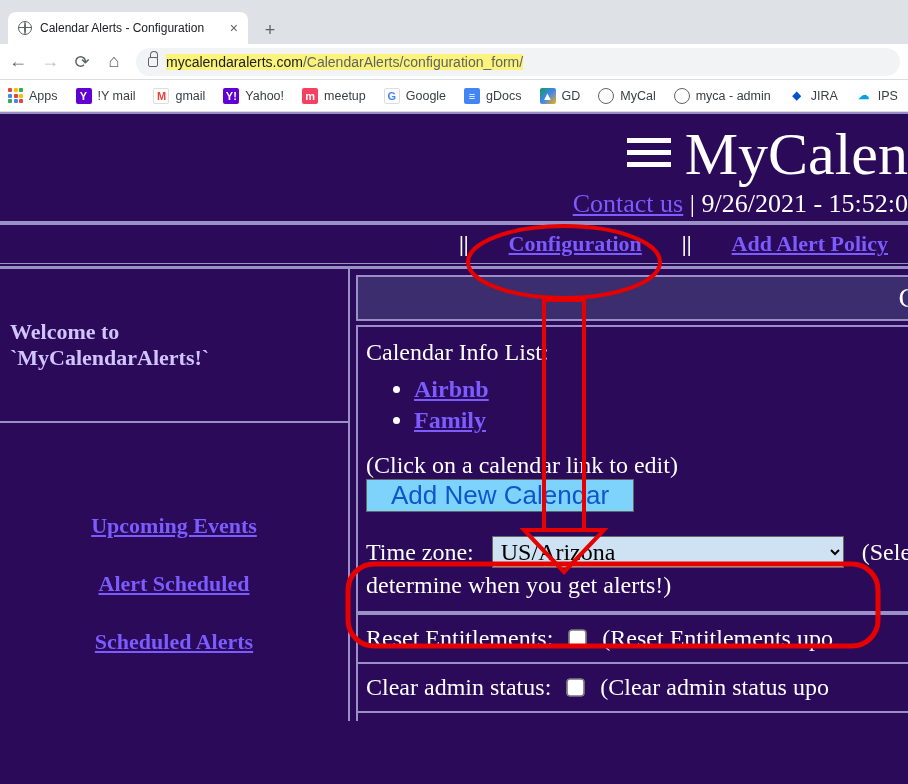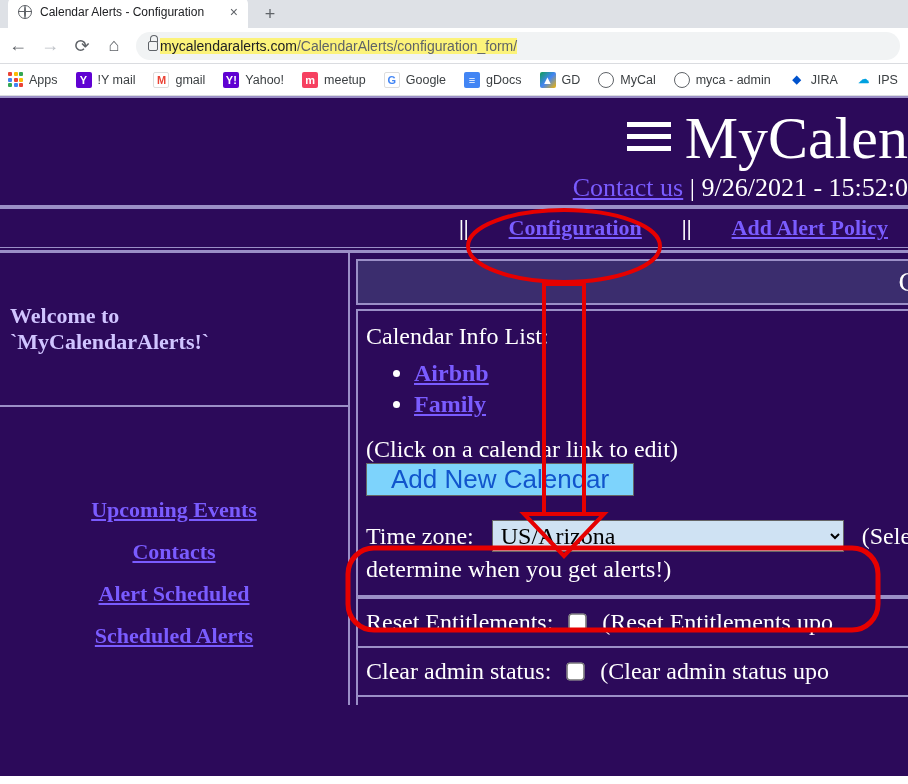--- a/index.html
+++ b/index.html
@@ -6,21 +6,21 @@
   body {
     font-family: "Times New Roman", Times, serif;
     background: #fff;
     width: 908px;
     height: 784px;
     overflow: hidden;
     position: relative;
   }
   
   .browser-tabbar {
-    height: 28px;
+    height: 44px;
     background: #dee1e6;
     display: flex;
     align-items: flex-end;
     padding: 0 0 0 8px;
   }
   .tab {
     background: #fff;
     height: 32px;
     min-width: 240px;
     border-radius: 8px 8px 0 0;
@@ -82,21 +82,21 @@
   .nav-icon.fwd { color: #bdc1c6; }
   .address-bar {
     flex: 1;
     height: 28px;
     background: #f1f3f4;
     border-radius: 14px;
     display: flex;
     align-items: center;
     padding: 0 12px;
     font-size: 14px;
-    gap: 2px;
+    gap: 8px;
   }
   .lock-ico {
     width: 10px; height: 10px;
     border: 1.4px solid #5f6368;
     border-radius: 2px;
     position: relative;
     flex-shrink: 0;
   }
   .lock-ico::before {
     content: "";
@@ -183,21 +183,21 @@
     border-bottom: 2px solid #9b8fc7;
     text-align:left;
     padding: 50px 10px;
     color: #d0c4ff;
     font-size: 22px;
     font-weight: bold;
   }
   .side-links {
     padding: 90px 10px 20px;
     text-align:center;
-    display:flex; flex-direction:column; gap:16px;
+    display:flex; flex-direction:column; gap:32px;
     font-size: 22px; font-weight:bold;
   }
   .side-links a { color:#7a5cff; text-decoration:underline; }
   .main {
     flex:1;
     border-left: 2px solid #9b8fc7;
     padding: 6px 0 0 6px;
     position: relative;
   }
   .main-hdr-strip {
@@ -370,21 +370,20 @@
   <div class="topnav-bottomline"></div>
 
   <div class="body-row">
     <div class="sidebar">
       <div class="welcome">
         <div>Welcome to</div>
         <div>`MyCalendarAlerts!`</div>
       </div>
       <div class="side-links">
         <a href="#">Upcoming Events</a>
-        <a href="#">Contacts</a>
         <a href="#">Alert Scheduled</a>
         <a href="#">Scheduled Alerts</a>
       </div>
     </div>
 
     <div class="main">
       <div class="main-hdr-strip">C</div>
 
       <div class="main-panel">
         <div class="section-title">Calendar Info List:</div>

